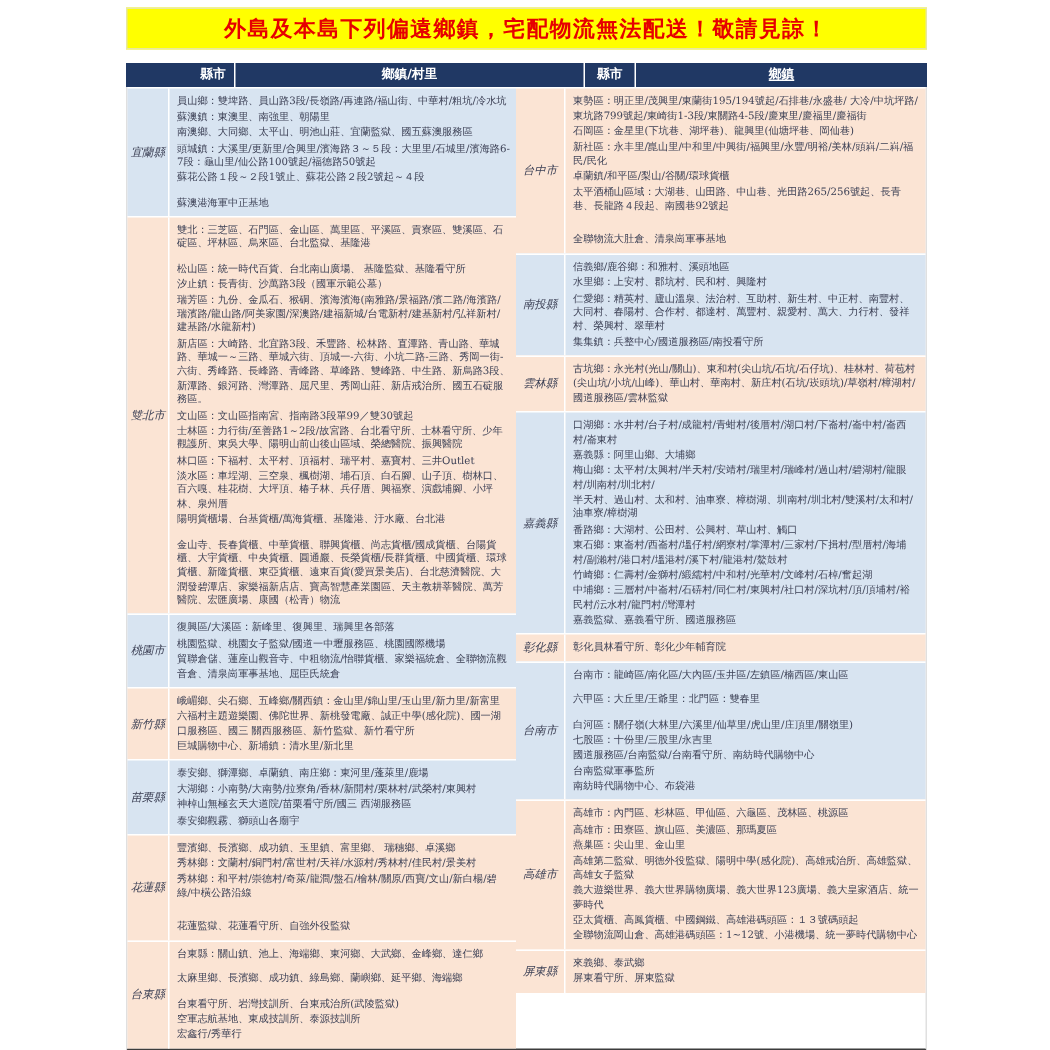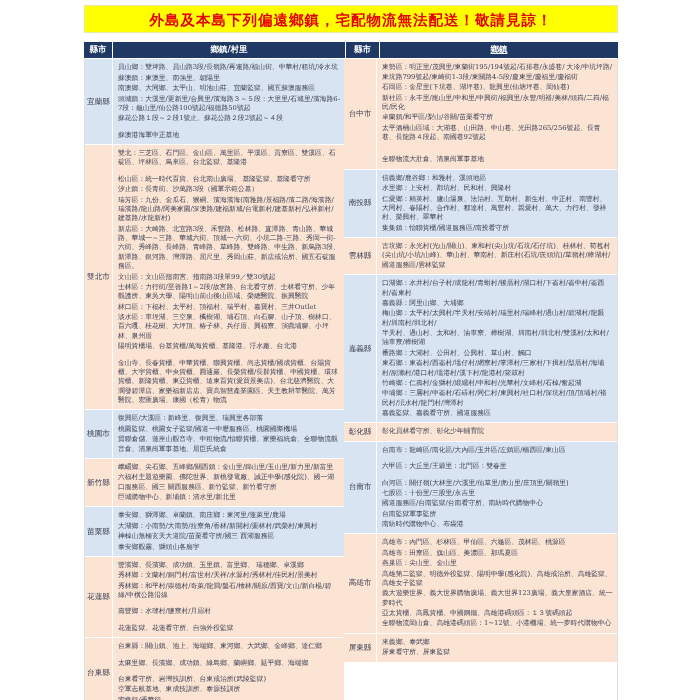--- a/index.html
+++ b/index.html
@@ -13,21 +13,21 @@
   }
   .title{
     background:#ffff00;color:#e60000;font-weight:bold;
     font-size:14.5px;text-align:center;letter-spacing:1px;
     padding:5px 2px 4px 2px;line-height:1.2;
     border:1px solid #e8e8a0;
   }
   .header-row{
     display:flex;margin-top:9px;
     background:#203864;color:#ffffff;font-size:8.5px;font-weight:bold;
-    text-align:center;align-items:stretch;
+    text-align:center;align-items:stretch;padding-left:44px;
   }
   .header-row .hcell{
     padding:2px 0;border-right:1px solid #ffffff;
     display:flex;align-items:center;justify-content:center;
   }
   .hc-county-l{width:28px;}
   .hc-town-l{width:232px;}
   .hc-county-r{width:33px;}
   .hc-town-r{flex:1;border-right:none!important;text-decoration:underline;}
   .body{
@@ -38,20 +38,21 @@
   .col{width:260px;display:flex;flex-direction:column;}
   .col.right{width:274px;}
   .section{display:flex;border-top:1px solid #ffffff;align-items:stretch;}
   .section.blue{background:#d8e4f1;}
   .section.peach{background:#fbe4d4;}
   .county{
     width:28px;flex:0 0 28px;display:flex;align-items:center;justify-content:center;
     text-align:center;font-size:7.6px;color:#3d4156;
     border-right:1px solid #ffffff;padding:2px 1px;box-sizing:border-box;
     line-height:1.35;
+    font-style:italic;
   }
   .col.right .county{width:33px;flex:0 0 33px;}
   .entries{flex:1;padding:3px 4px 3px 5px;box-sizing:border-box;}
   .line{
     font-size:6.8px;color:#3d4156;line-height:1.38;margin:1px 0;
     word-break:break-all;
   }
   .line.gap{min-height:5px;}
 </style>
 </head>
@@ -123,21 +124,20 @@
               <div class="line">泰安鄉觀霧、獅頭山各廟宇</div>
             </div>
           </div>
           <div class="section peach">
             <div class="county">花蓮縣</div>
             <div class="entries">
               <div class="line">豐濱鄉、長濱鄉、成功鎮、玉里鎮、富里鄉、 瑞穗鄉、卓溪鄉</div>
               <div class="line">秀林鄉：文蘭村/銅門村/富世村/天祥/水源村/秀林村/佳民村/景美村</div>
               <div class="line">秀林鄉：和平村/崇德村/奇萊/龍澗/盤石/檜林/關原/西寶/文山/新白楊/碧綠/中橫公路沿線</div>
               <div class="line gap"></div>
-              <div class="line">壽豐鄉：水璉村/鹽寮村/月眉村</div>
               <div class="line gap"></div>
               <div class="line">花蓮監獄、花蓮看守所、自強外役監獄</div>
             </div>
           </div>
           <div class="section peach">
             <div class="county">台東縣</div>
             <div class="entries">
               <div class="line">台東縣：關山鎮、池上、海端鄉、東河鄉、大武鄉、金峰鄉、達仁鄉</div>
               <div class="line gap"></div>
               <div class="line">太麻里鄉、長濱鄉、成功鎮、綠島鄉、蘭嶼鄉、延平鄉、海端鄉</div>
@@ -148,34 +148,34 @@
             </div>
           </div>
         </div>
       <div class="col right" id="right-col">
           <div class="section peach">
             <div class="county">台中市</div>
             <div class="entries">
               <div class="line">東勢區：明正里/茂興里/東蘭街195/194號起/石排巷/永盛巷/ 大冷/中坑坪路/東坑路799號起/東崎街1-3段/東關路4-5段/慶東里/慶福里/慶福街</div>
               <div class="line">石岡區：金星里(下坑巷、湖坪巷)、龍興里(仙塘坪巷、岡仙巷)</div>
               <div class="line">新社區：永丰里/崑山里/中和里/中興街/福興里/永豐/明裕/美林/頭嵙/二嵙/福民/民化</div>
-              <div class="line">卓蘭鎮/和平區/梨山/谷關/苗栗看守所</div>
+              <div class="line">卓蘭鎮/和平區/梨山/谷關/環球貨櫃</div>
               <div class="line">太平酒桶山區域：大湖巷、山田路、中山巷、光田路265/256號起、長青巷、長龍路４段起、南國巷92號起</div>
               <div class="line gap"></div>
               <div class="line gap"></div>
               <div class="line">全聯物流大肚倉、清泉崗軍事基地</div>
             </div>
           </div>
           <div class="section blue">
             <div class="county">南投縣</div>
             <div class="entries">
               <div class="line">信義鄉/鹿谷鄉：和雅村、溪頭地區</div>
               <div class="line">水里鄉：上安村、郡坑村、民和村、興隆村</div>
               <div class="line">仁愛鄉：精英村、廬山溫泉、法治村、互助村、新生村、中正村、南豐村、大同村、春陽村、合作村、都達村、萬豐村、親愛村、萬大、力行村、發祥村、榮興村、翠華村</div>
-              <div class="line">集集鎮：怡聯貨櫃/國道服務區/南投看守所</div>
+              <div class="line">集集鎮：兵整中心/國道服務區/南投看守所</div>
             </div>
           </div>
           <div class="section peach">
             <div class="county">雲林縣</div>
             <div class="entries">
               <div class="line">古坑鄉：永光村(光山/關山)、東和村(尖山坑/石坑/石仔坑)、桂林村、荷苞村(尖山坑/小坑/山峰)、華山村、華南村、新庄村(石坑/崁頭坑)/草嶺村/樟湖村/國道服務區/雲林監獄</div>
             </div>
           </div>
           <div class="section blue">
             <div class="county">嘉義縣</div>

